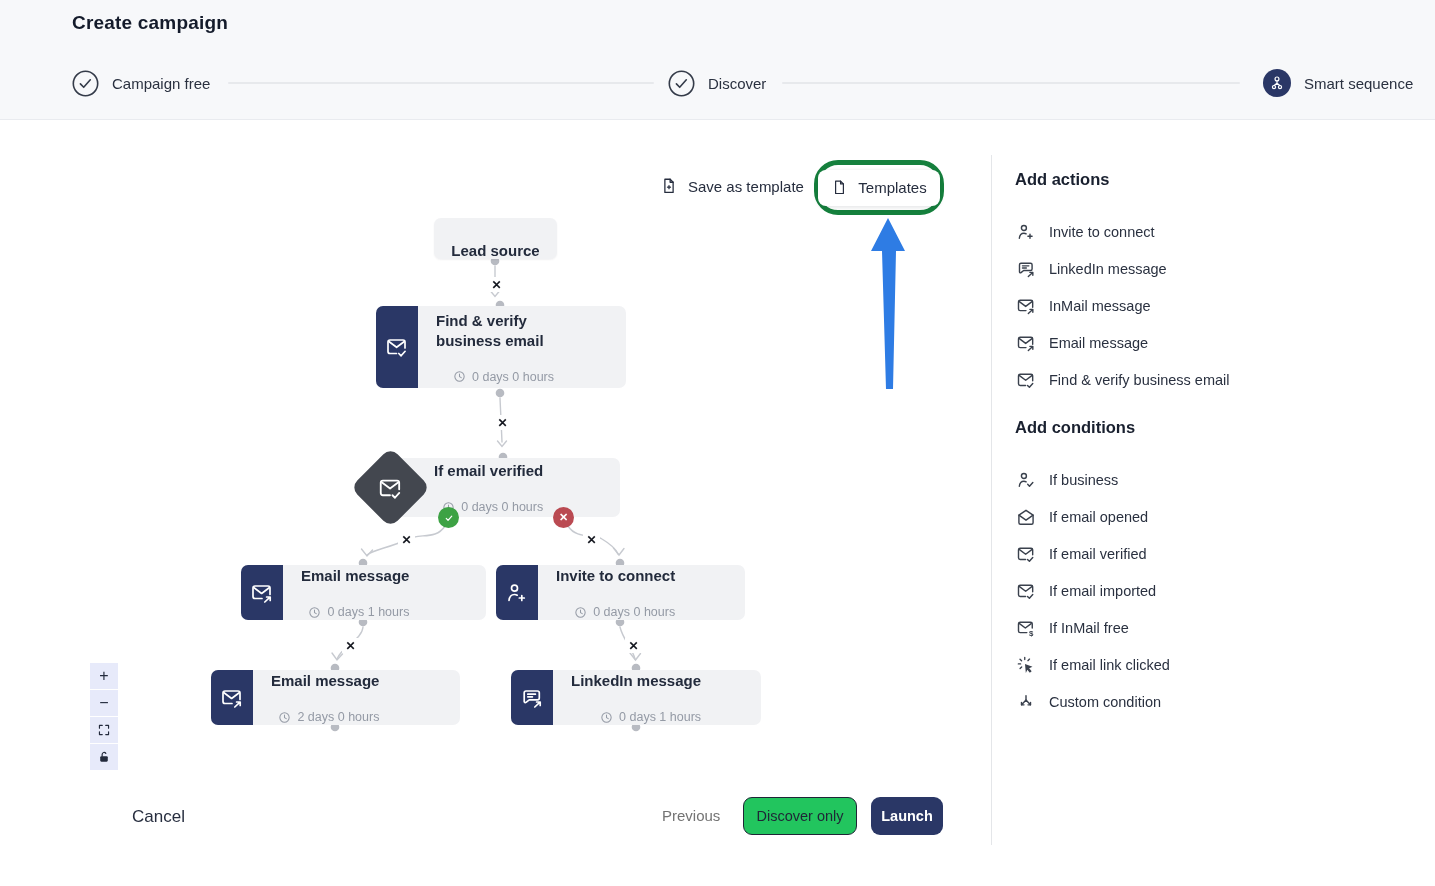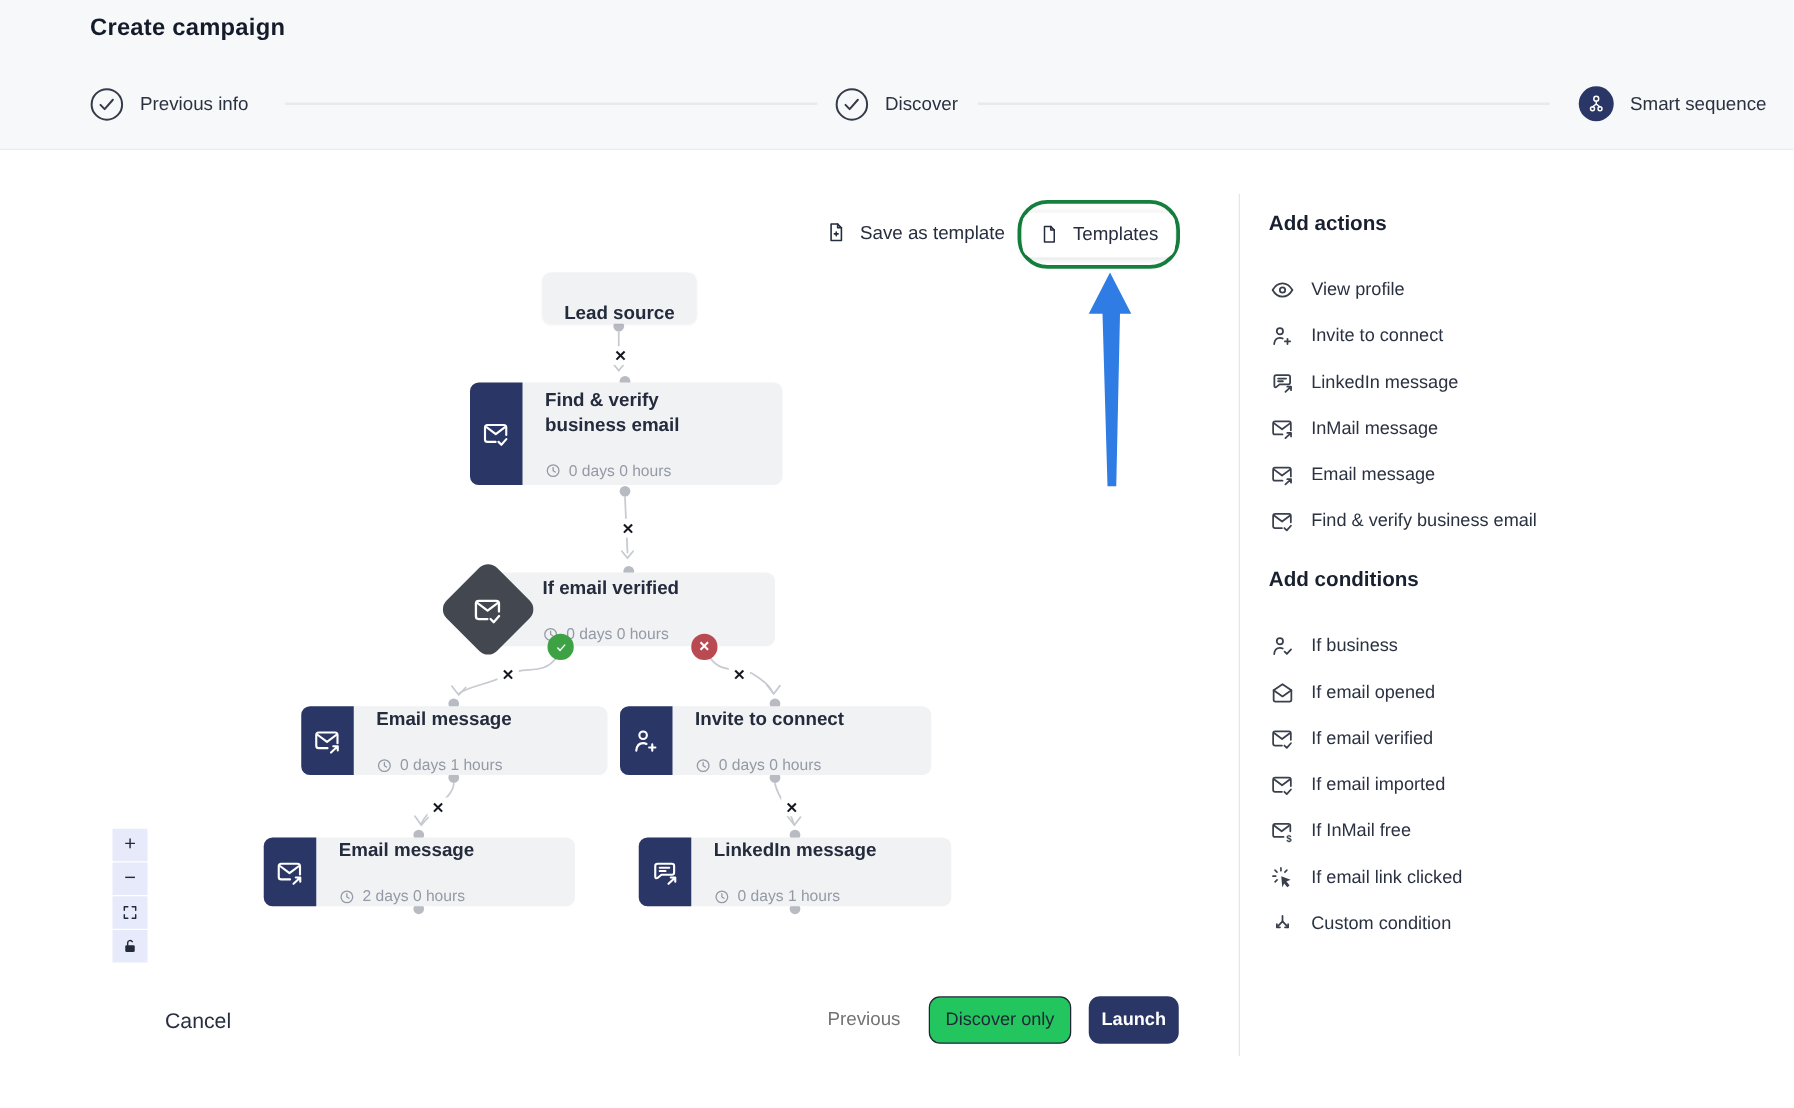--- a/index.html
+++ b/index.html
@@ -24,21 +24,21 @@
   .step-line { position:absolute; top:82px; height:2px; background:#e7e9ec; border-radius:1px; }
   
   .edges-layer { position:absolute; left:0; top:0; width:1435px; height:886px; pointer-events:none; }
   .node { position:absolute; display:flex; background:#f1f2f4; border-radius:7px; }
   .node-icon {
     width:42px; flex:0 0 42px; background:#2a3766; border-radius:7px 0 0 7px;
     display:flex; align-items:center; justify-content:center; color:#fff;
   }
   .node-body { display:flex; flex-direction:column; justify-content:center; padding-left:18px; }
   .node-title { font-size:15px; font-weight:700; color:#232b3c; line-height:20px; }
-  .node-delay { display:flex; align-items:center; gap:6px; margin-top:19px; color:#949aa5; font-size:12.5px; }
+  .node-delay { display:flex; align-items:center; gap:6px; margin-top:19px; color:#949aa5; font-size:12.5px;justify-content:flex-end; }
   .node-delay svg { flex:0 0 auto; }
   .node-lead {
     left:434px; top:218px; width:123px; height:41px;
     align-items:flex-end; justify-content:center; font-size:15px; font-weight:700; color:#232b3c;
     box-shadow:0 1px 2px rgba(20,25,40,.06);
   }
   .node-find { left:376px; top:306px; width:250px; height:82px; }
   .node-find .node-title { max-width:118px; }
   .node-cond { left:390px; top:458px; width:230px; height:59px; padding-left:44px; }
   .cond-diamond {
@@ -60,21 +60,21 @@
   .edge-x {
     position:absolute; width:17px; height:15px; background:#fff;
     display:flex; align-items:center; justify-content:center;
     font-size:12px; font-weight:700; color:#14171f; cursor:pointer; line-height:1;
   }
   
   .save-template { position:absolute; left:660px; top:177px; display:flex; align-items:center; gap:10px; cursor:pointer; }
   .save-template .lbl, .templates-btn .lbl { font-size:15px; color:#262d3e; }
   .templates-highlight {
     position:absolute; left:814px; top:160px; width:130px; height:55px;
-    border:3px solid #15803d; border-radius:24px;
+    border:5px solid #15803d; border-radius:24px;
     display:flex; align-items:center; justify-content:center; background:#fff;
   }
   .templates-btn {
     display:flex; align-items:center; gap:10px; background:#fff; border-radius:8px;
     height:36px; padding:0 13px; box-shadow:0 1px 5px rgba(20,25,40,.14); cursor:pointer;
   }
   
   .zoom-panel { position:absolute; left:90px; top:663px; width:28px; display:flex; flex-direction:column; gap:1px; }
   .zoom-btn {
     height:26px; background:#e7eafa; color:#232a3c; display:flex;
@@ -227,21 +227,21 @@
 <div class="app">
 
   <div class="header">
     <div class="page-title">Create campaign</div>
 
     <div class="step" style="left:72px;">
       <svg class="step-circle" viewBox="0 0 27 27">
           <circle cx="13.5" cy="13.5" r="12.2" fill="none" stroke="#343b49" stroke-width="1.6"></circle>
           <path d="M8.4 13.9l3.3 3.4 6.6-7.5" fill="none" stroke="#343b49" stroke-width="1.6" stroke-linecap="round" stroke-linejoin="round"></path>
         </svg>
-      <span class="step-label">Previous info</span>
+      <span class="step-label">Campaign free</span>
     </div>
     <div class="step-line" style="left:228px; width:426px;"></div>
 
     <div class="step" style="left:668px;">
       <svg class="step-circle" viewBox="0 0 27 27">
           <circle cx="13.5" cy="13.5" r="12.2" fill="none" stroke="#343b49" stroke-width="1.6"></circle>
           <path d="M8.4 13.9l3.3 3.4 6.6-7.5" fill="none" stroke="#343b49" stroke-width="1.6" stroke-linecap="round" stroke-linejoin="round"></path>
         </svg>
       <span class="step-label">Discover</span>
     </div>
@@ -446,28 +446,20 @@
   <div class="discover-btn">Discover only</div>
   <div class="launch-btn">Launch</div>
 
   <div class="sidebar-divider"></div>
   <div class="sidebar">
     <div class="side-title t1">Add actions</div>
     <div class="side-list">
       <div class="side-item">
         <span class="si-icon">
             <svg width="20" height="20" viewBox="0 0 24 24">
-              <use href="#i-eye"></use>
-            </svg>
-          </span>
-        <span class="si-label">View profile</span>
-      </div>
-      <div class="side-item">
-        <span class="si-icon">
-            <svg width="20" height="20" viewBox="0 0 24 24">
               <use href="#i-person-plus"></use>
             </svg>
           </span>
         <span class="si-label">Invite to connect</span>
       </div>
       <div class="side-item">
         <span class="si-icon">
             <svg width="20" height="20" viewBox="0 0 24 24">
               <use href="#i-chat-arrow"></use>
             </svg>

